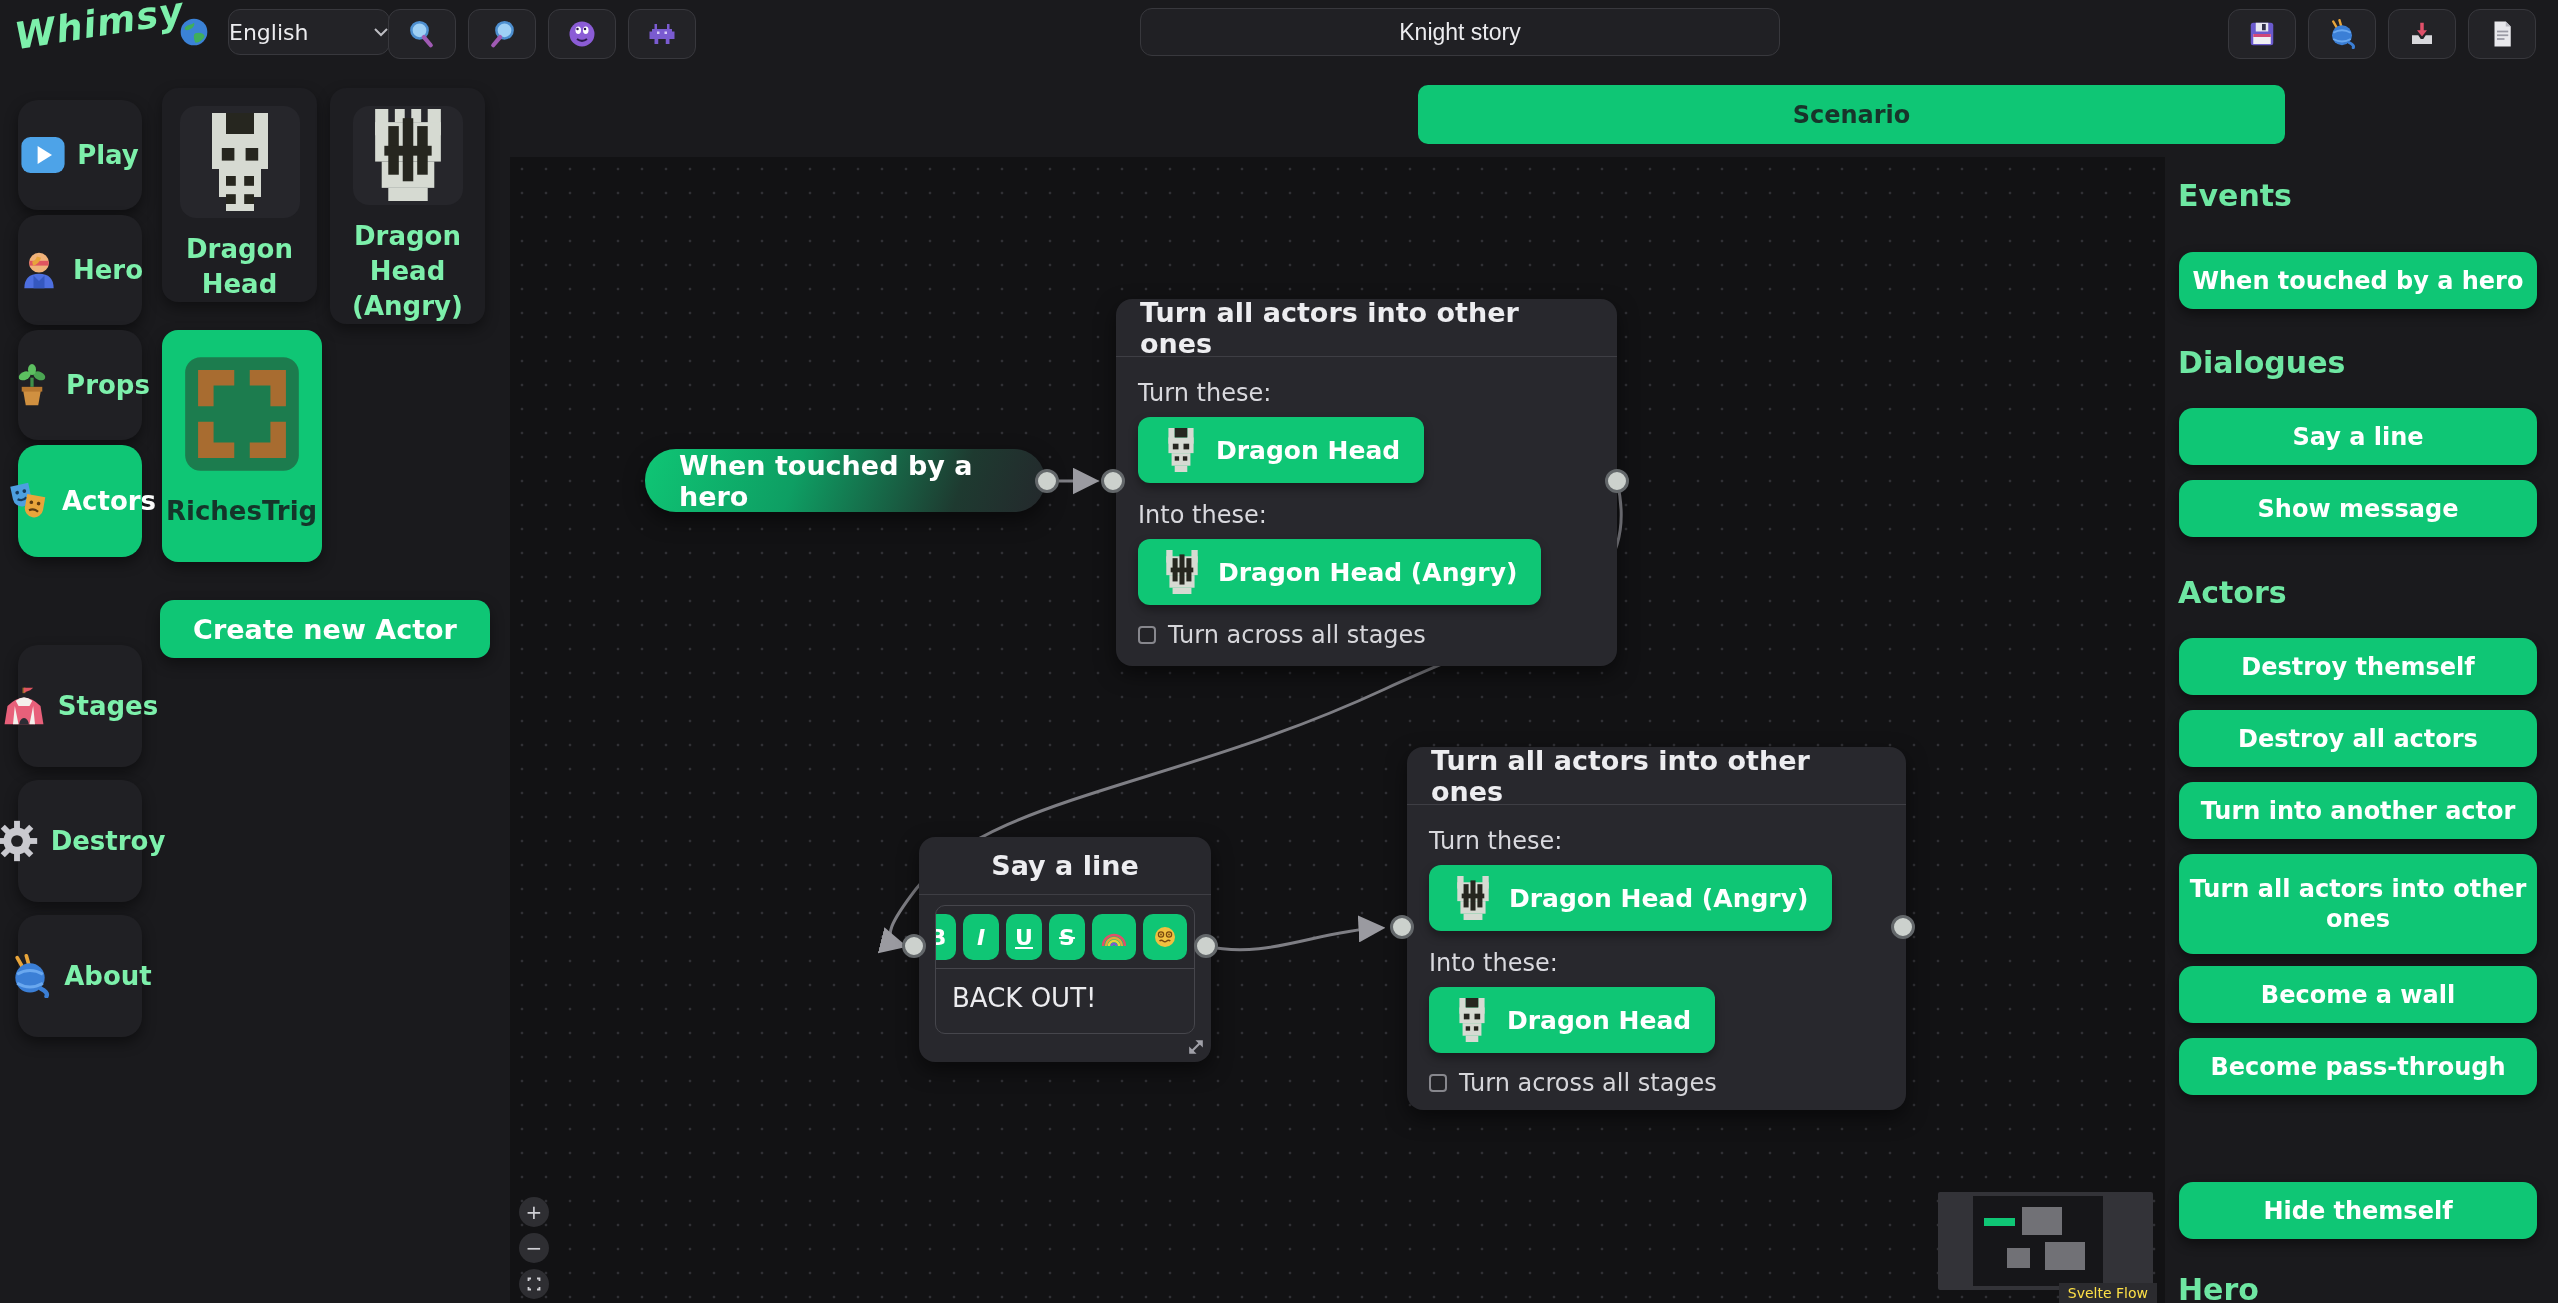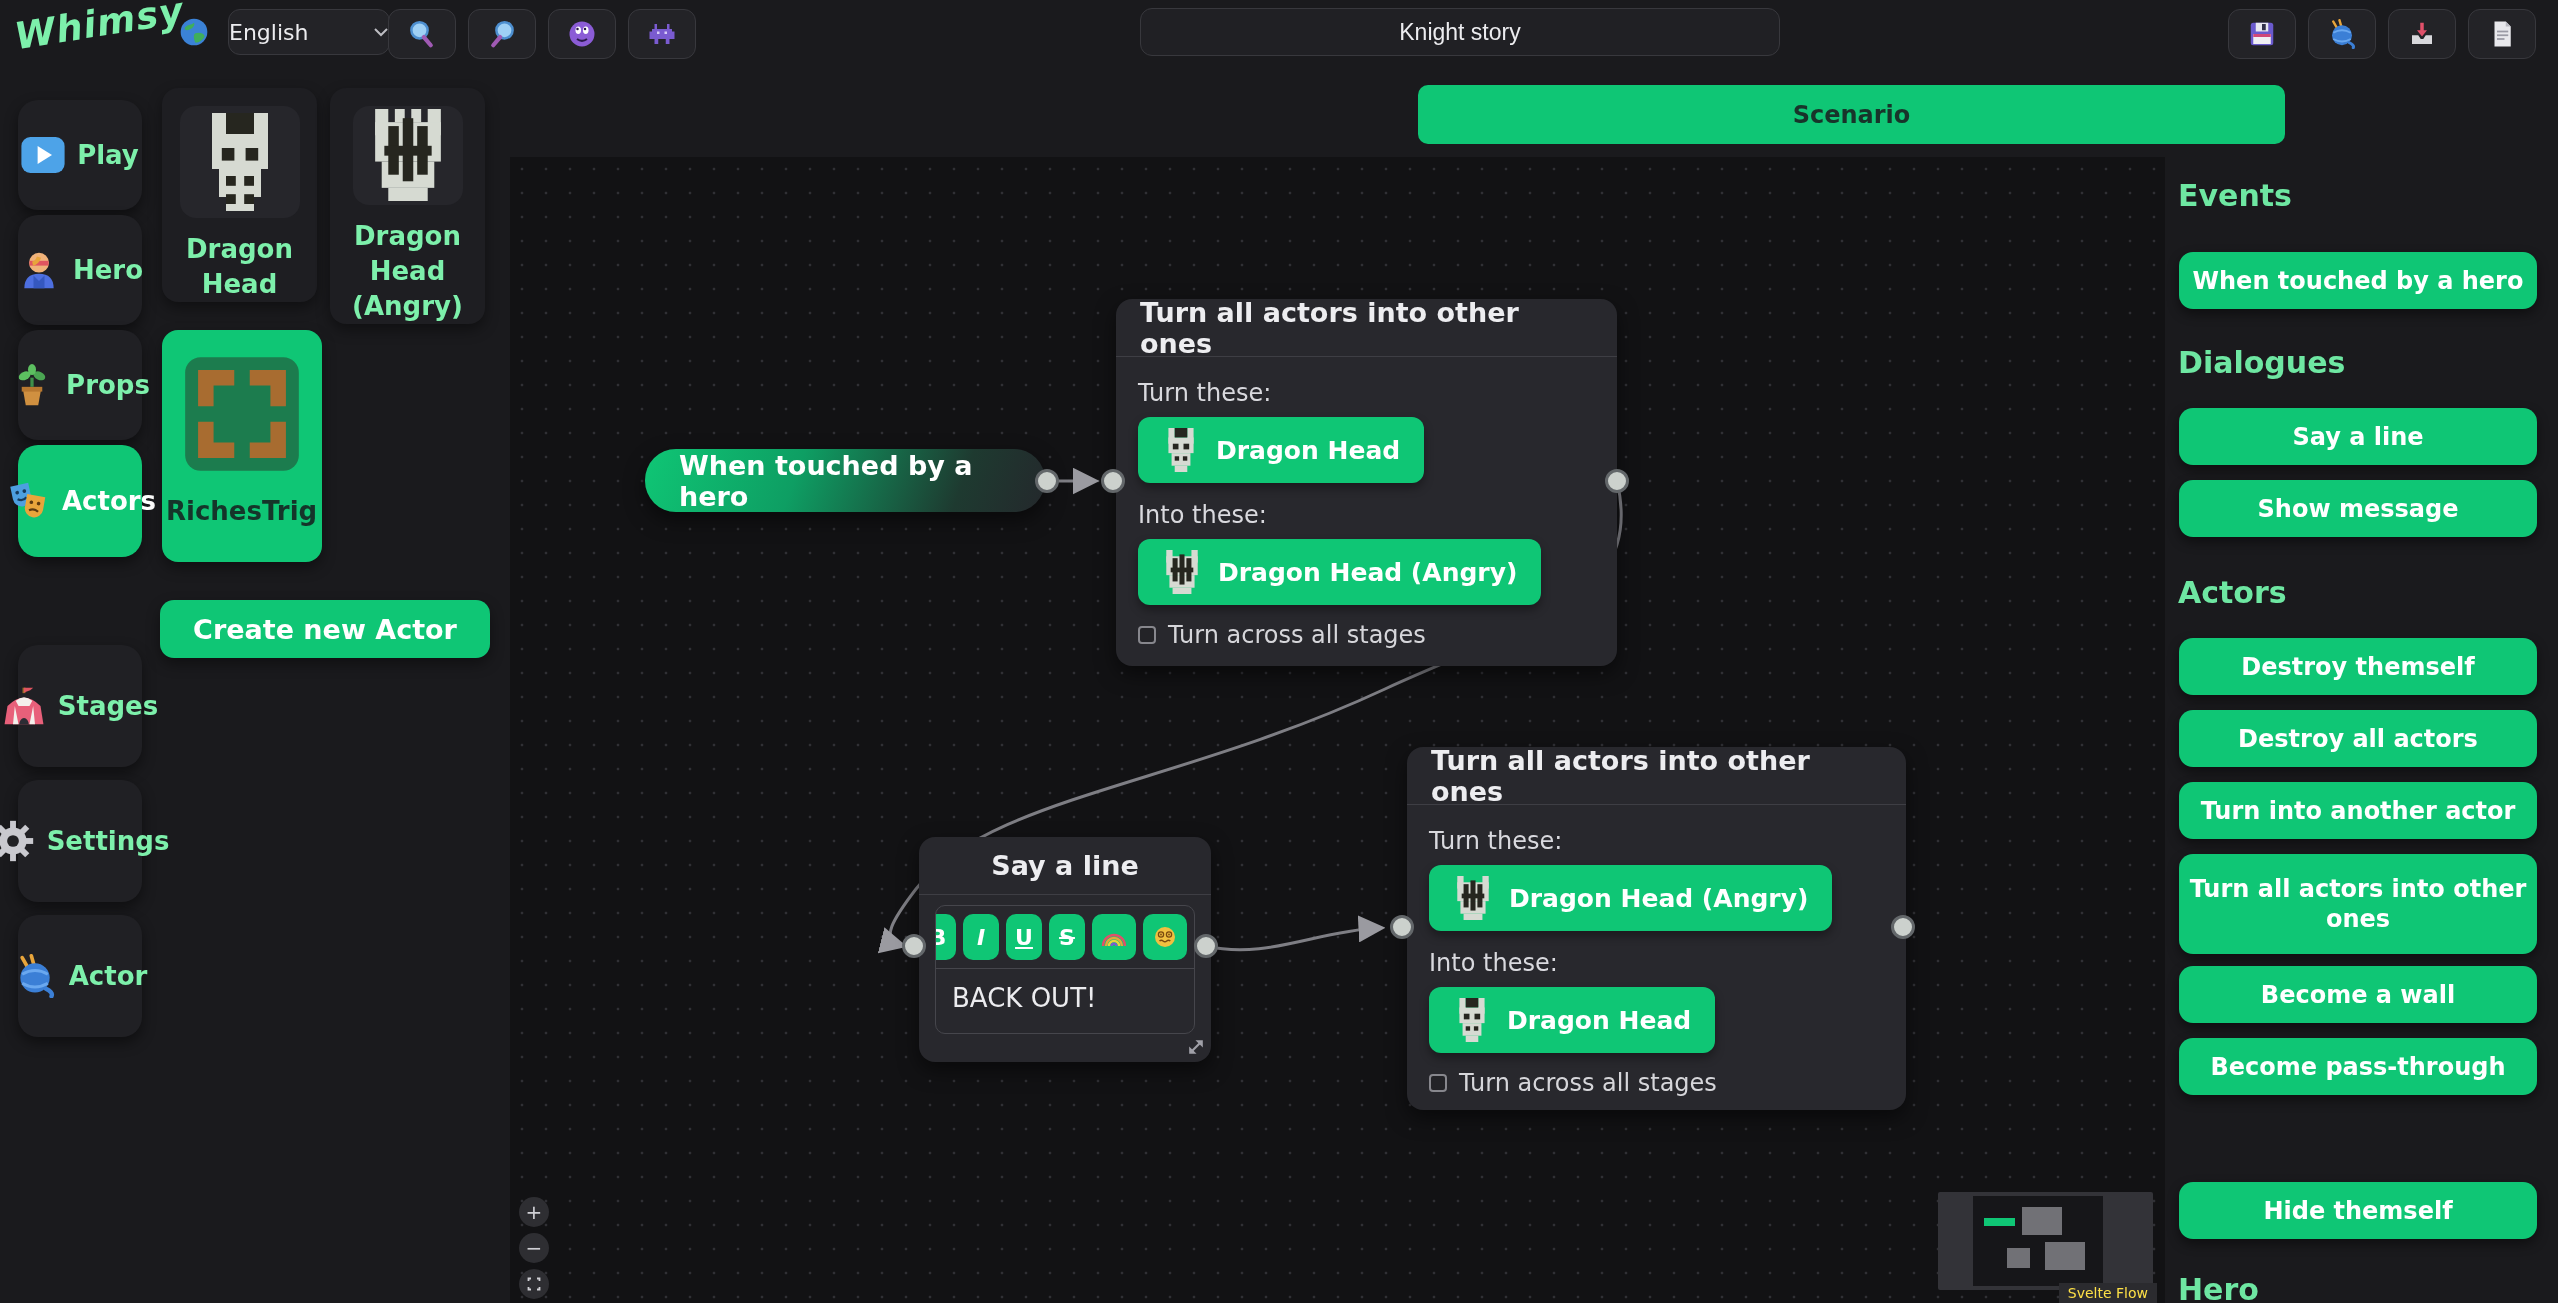--- a/index.html
+++ b/index.html
@@ -253,33 +253,33 @@
           <g fill="#c9c9cf">
       <rect x="10.4" y="1" width="3.2" height="22"></rect>
             <rect x="1" y="10.4" width="22" height="3.2"></rect>
       <rect x="10.4" y="1" width="3.2" height="22" transform="rotate(45 12 12)"></rect>
       <rect x="10.4" y="1" width="3.2" height="22" transform="rotate(-45 12 12)"></rect>
       <circle cx="12" cy="12" r="7.4"></circle>
           </g>
           <circle cx="12" cy="12" r="3.2" fill="#202024"></circle>
         </svg>
       </span>
-    <span class="nlabel">Settings</span>
+    <span class="nlabel">Destroy</span>
   </div>
   <div class="abs navcard" style="top:915px;height:122px">
     <span>
       <svg width="44" height="44" viewBox="0 0 24 24">
       <line x1="9" y1="9" x2="5" y2="2" stroke="#e8a53b" stroke-width="2" stroke-linecap="round"></line>
       <line x1="12" y1="8" x2="10" y2="1" stroke="#e8a53b" stroke-width="2" stroke-linecap="round"></line>
       <circle cx="12" cy="13" r="8" fill="#3b7fd6"></circle>
       <path d="M5 11 q7-4 14 0 M5 16 q7 4 14 0" stroke="#6aa8ef" stroke-width="1.6" fill="none"></path>
       <path d="M18 19 q4 2 3 4" stroke="#3b7fd6" stroke-width="2.4" fill="none" stroke-linecap="round"></path>
         </svg>
       </span>
-    <span class="nlabel">Actor</span>
+    <span class="nlabel">About</span>
   </div>
 
   <div class="abs actorcard" style="left:162px;top:88px;width:155px;height:214px">
     <span class="actorthumb">
       <svg width="84" height="98" viewBox="0 0 12 14">
           <g fill="#d6dad2">
         <rect x="2" y="0" width="2" height="5"></rect>
             <rect x="8" y="0" width="2" height="5"></rect>
         <rect x="2" y="3" width="8" height="5"></rect>
             <rect x="3" y="8" width="6" height="4"></rect>

